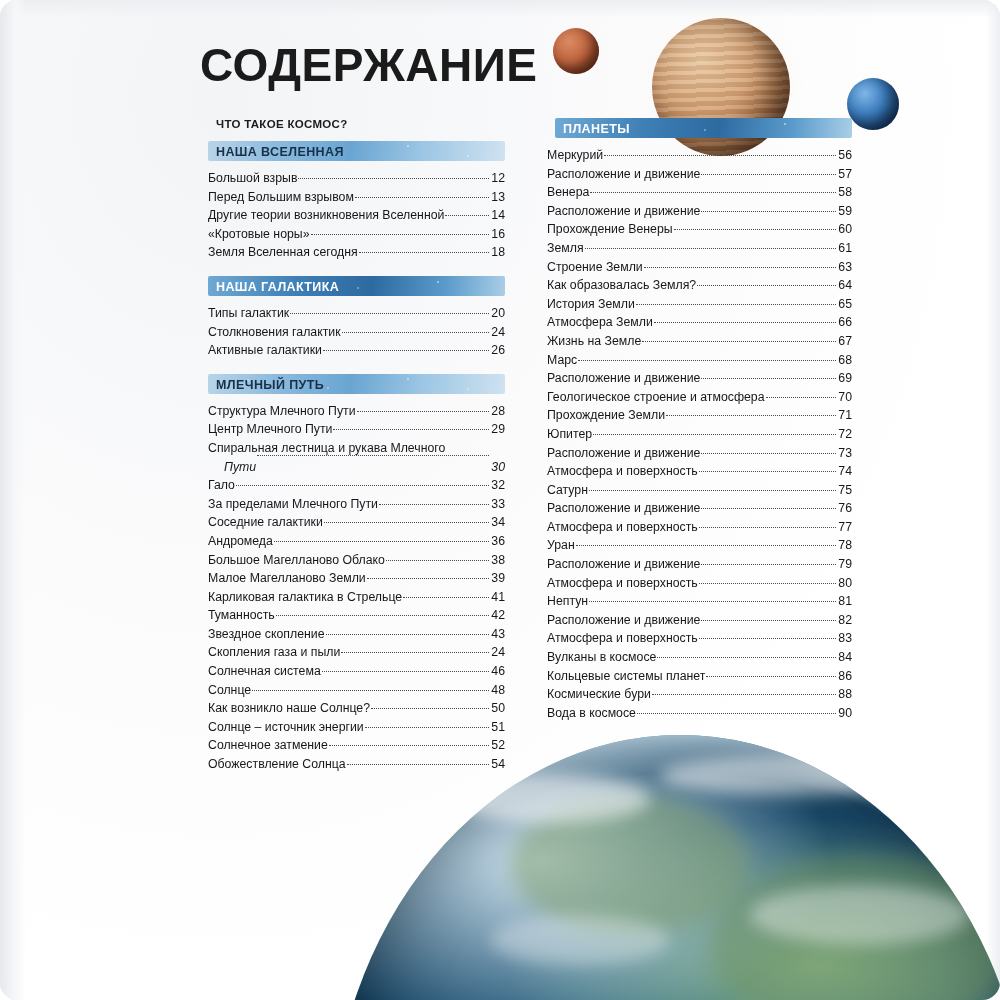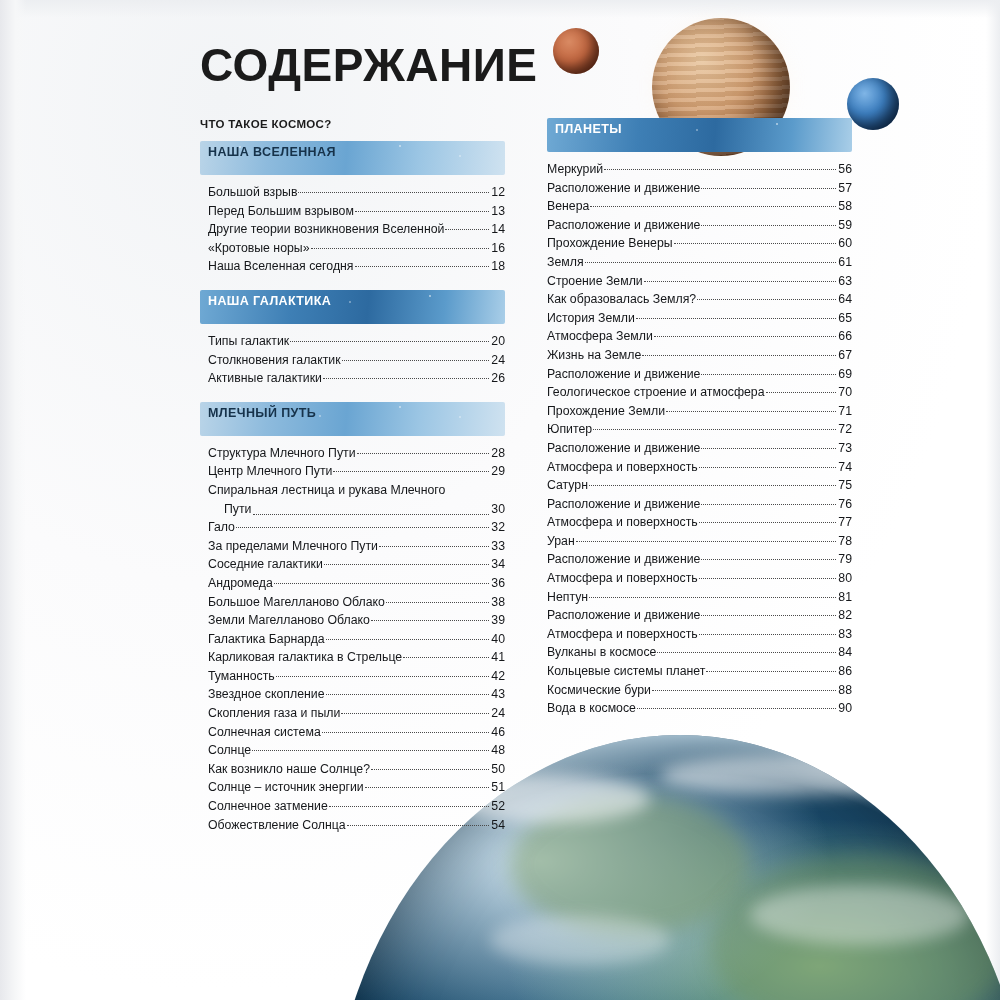--- a/index.html
+++ b/index.html
@@ -7,20 +7,21 @@
     padding: 0;
     background: #ffffff;
   }
   #page {
     position: relative;
     width: 1000px;
     height: 1000px;
     overflow: hidden;
     background: #3b82f6;
     font-family: "Liberation Sans", sans-serif;
+    border-radius: 18px;
   }
 
   
   .paper {
     position: absolute;
     inset: 0;
     background:
       radial-gradient(ellipse at 22% 10%, #f2f4f6 0%, #fbfbfc 38%, #ffffff 70%),
       linear-gradient(90deg, #ededf0 0px, #fafafb 28px, #ffffff 70px);
   }
@@ -137,27 +138,27 @@
     width: 305px;
   }
   #col-left { left: 200px; top: 118px; }
   #col-right { left: 547px; top: 118px; }
 
   .section-kicker {
     font-size: 11.5px;
     font-weight: 700;
     color: #1b1b1b;
     letter-spacing: 0.3px;
-    margin: 0 0 11px 0;
+    margin: 0 0 11px 16px;
   }
 
   .band {
     position: relative;
-    height: 34px;
-    margin: 0 0 8px 0;
+    height: 20px;
+    margin: 0 0 8px 8px;
     border-radius: 2px;
     overflow: hidden;
     background:
       radial-gradient(1.2px 1.2px at 40px 6px, rgba(255,255,255,0.95), rgba(255,255,255,0)),
       radial-gradient(1.1px 1.1px at 120px 14px, rgba(255,255,255,0.9), rgba(255,255,255,0)),
       radial-gradient(1.3px 1.3px at 200px 5px, rgba(255,255,255,0.9), rgba(255,255,255,0)),
       radial-gradient(1.1px 1.1px at 260px 15px, rgba(255,255,255,0.85), rgba(255,255,255,0)),
       linear-gradient(95deg, #b9d4e8 0%, #8ebbdd 22%, #6aa5d2 48%, #9cc6e4 72%, #cfe2f0 100%);
     text-align: right;
   }
@@ -204,22 +205,23 @@
   }
   ul.toc li .p {
     white-space: nowrap;
     padding-left: 1px;
   }
   ul.toc li.wrap {
     display: block;
   }
   ul.toc li.wrap .l2 {
     display: flex;
-    align-items: flex-end;
+    align-items: flex-start;
     padding-left: 16px;
+    font-style: italic;
   }
   .col-right ul.toc li { padding-left: 0; }
 </style>
 </head>
 <body>
 
 <div id="page">
   <div class="paper"></div>
   <div class="top-edge"></div>
   <div class="left-edge"></div>
@@ -264,21 +266,21 @@
               <span class="t">Другие теории возникновения Вселенной</span>
               <span class="dots"></span>
               <span class="p">14</span>
             </li>
             <li>
               <span class="t">«Кротовые норы»</span>
               <span class="dots"></span>
               <span class="p">16</span>
             </li>
             <li>
-              <span class="t">Наша Вселенная сегодня</span>
+              <span class="t">Земля Вселенная сегодня</span>
               <span class="dots"></span>
               <span class="p">18</span>
             </li>
           </ul>
           <div class="band dark">
             <span class="band-label">НАША ГАЛАКТИКА</span>
           </div>
           <ul class="toc">
             <li>
               <span class="t">Типы галактик</span>
@@ -337,28 +339,23 @@
               <span class="t">Андромеда</span>
               <span class="dots"></span>
               <span class="p">36</span>
             </li>
             <li>
               <span class="t">Большое Магелланово Облако</span>
               <span class="dots"></span>
               <span class="p">38</span>
             </li>
             <li>
-              <span class="t">Земли Магелланово Облако</span>
+              <span class="t">Малое Магелланово Земли</span>
               <span class="dots"></span>
               <span class="p">39</span>
-            </li>
-            <li>
-              <span class="t">Галактика Барнарда</span>
-              <span class="dots"></span>
-              <span class="p">40</span>
             </li>
             <li>
               <span class="t">Карликовая галактика в Стрельце</span>
               <span class="dots"></span>
               <span class="p">41</span>
             </li>
             <li>
               <span class="t">Туманность</span>
               <span class="dots"></span>
               <span class="p">42</span>
@@ -462,20 +459,25 @@
               <span class="t">Атмосфера Земли</span>
               <span class="dots"></span>
               <span class="p">66</span>
             </li>
             <li>
               <span class="t">Жизнь на Земле</span>
               <span class="dots"></span>
               <span class="p">67</span>
             </li>
             <li>
+              <span class="t">Марс</span>
+              <span class="dots"></span>
+              <span class="p">68</span>
+            </li>
+            <li>
               <span class="t">Расположение и движение</span>
               <span class="dots"></span>
               <span class="p">69</span>
             </li>
             <li>
               <span class="t">Геологическое строение и атмосфера</span>
               <span class="dots"></span>
               <span class="p">70</span>
             </li>
             <li>

